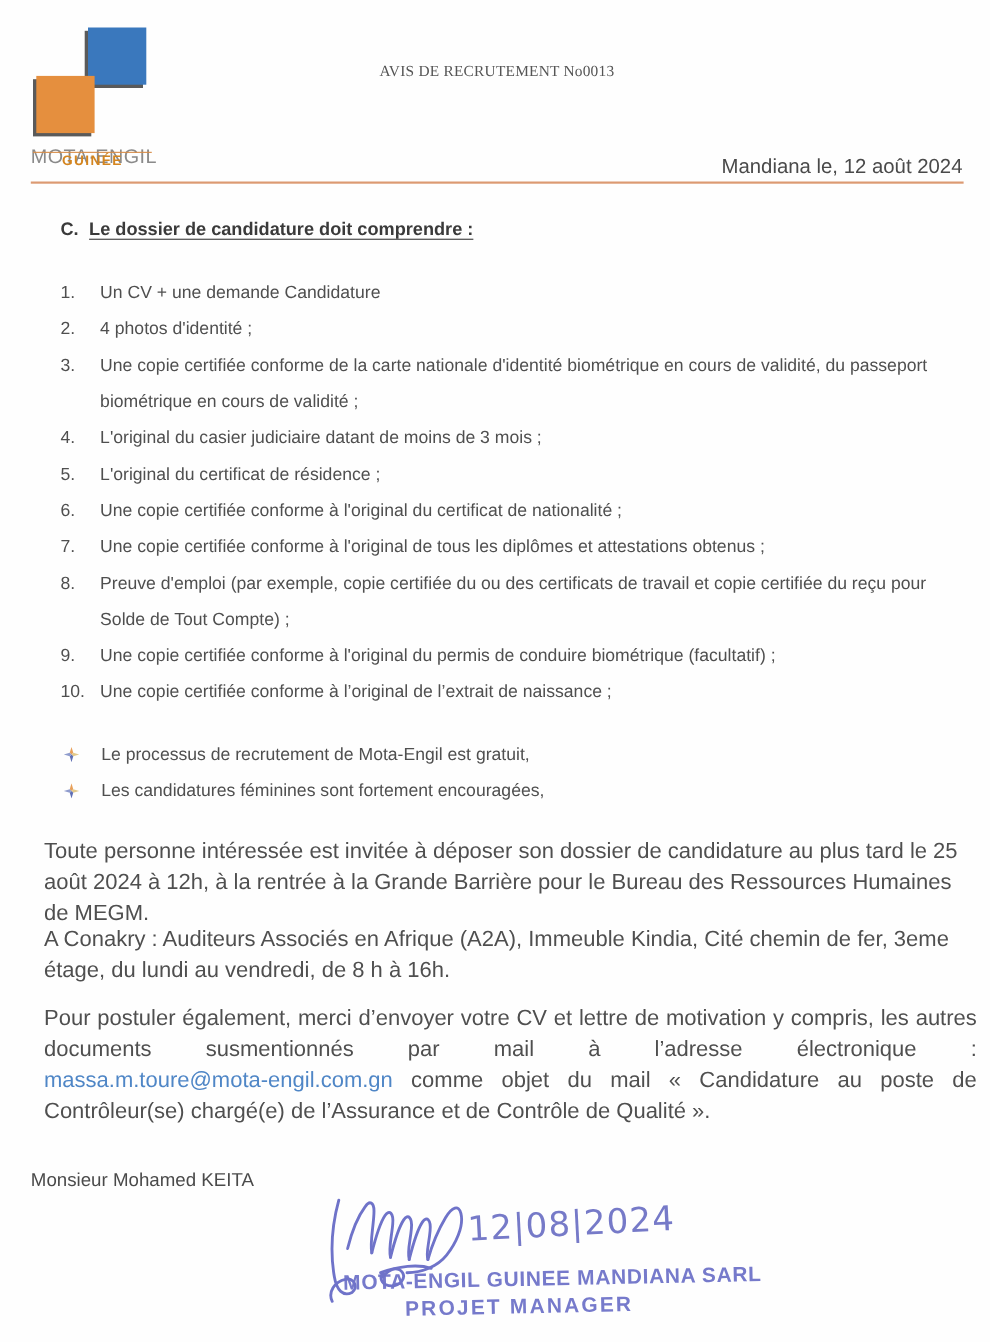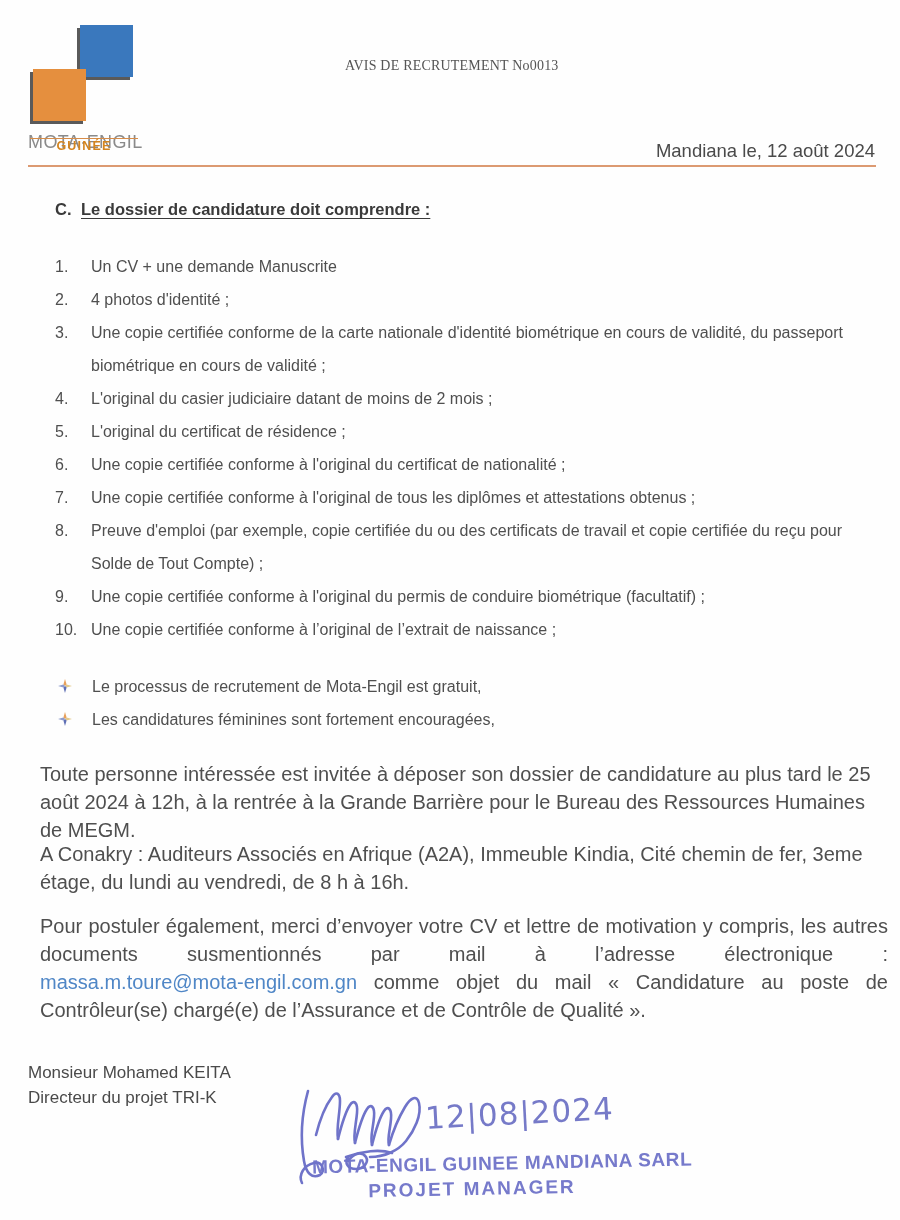--- a/index.html
+++ b/index.html
@@ -114,33 +114,33 @@
     <div class="divider"></div>
   </div>
 
   <div class="section-head">
     <span class="letter">C.</span><span class="txt">Le dossier de candidature doit comprendre :</span>
   </div>
 
   <ol class="numlist" style="list-style:none;margin:0;padding:0;">
     <li>
       <span class="num">1.</span>
-      <span class="body">Un CV + une demande Manuscrite</span>
+      <span class="body">Un CV + une demande Candidature</span>
     </li>
     <li>
       <span class="num">2.</span>
       <span class="body">4 photos d'identité ;</span>
     </li>
     <li>
       <span class="num">3.</span>
       <span class="body">Une copie certifiée conforme de la carte nationale d'identité biométrique en cours de validité, du passeport biométrique en cours de validité ;</span>
     </li>
     <li>
       <span class="num">4.</span>
-      <span class="body">L'original du casier judiciaire datant de moins de 2 mois ;</span>
+      <span class="body">L'original du casier judiciaire datant de moins de 3 mois ;</span>
     </li>
     <li>
       <span class="num">5.</span>
       <span class="body">L'original du certificat de résidence ;</span>
     </li>
     <li>
       <span class="num">6.</span>
       <span class="body">Une copie certifiée conforme à l'original du certificat de nationalité ;</span>
     </li>
     <li>
@@ -185,21 +185,20 @@
       <span>Les candidatures féminines sont fortement encouragées,</span>
     </div>
   </div>
 
   <div class="para" id="p1">Toute personne intéressée est invitée à déposer son dossier de candidature au plus tard le 25 août 2024 à 12h, à la rentrée à la Grande Barrière pour le Bureau des Ressources Humaines de MEGM.</div>
   <div class="para" id="p2">A Conakry : Auditeurs Associés en Afrique (A2A), Immeuble Kindia, Cité chemin de fer, 3eme étage, du lundi au vendredi, de 8 h à 16h.</div>
   <div class="para just" id="p3"><span>Pour postuler également, merci d’envoyer votre CV et lettre de motivation y compris, les autres documents susmentionnés par mail à l’adresse électronique : </span><span class="mail">massa.m.toure@mota-engil.com.gn</span><span> comme objet du mail « Candidature au poste de Contrôleur(se) chargé(e) de l’Assurance et de Contrôle de Qualité ».</span></div>
 
   <div class="sig-name">
     <div>Monsieur Mohamed KEITA</div>
-    <div>Directeur du projet TRI-K</div>
   </div>
 
   <div class="stamp">
     <svg class="scribble" width="200" height="110" viewBox="0 0 200 110">
       <g fill="none" stroke="#6f73c9" stroke-width="2.6" stroke-linecap="round">
         <path d="M58 8 C52 30 50 55 54 78 C56 90 62 96 70 92 C76 88 72 78 64 80 C54 82 48 92 52 100"></path>
         <path d="M66 52 C70 36 76 22 82 14 C86 8 90 10 90 18 C90 30 86 46 88 56"></path>
         <path d="M88 56 C92 40 96 28 100 22 C104 16 108 20 107 30 C106 42 103 52 105 60"></path>
         <path d="M105 60 C109 44 113 32 117 26 C121 20 125 24 124 34 C123 46 120 54 122 62"></path>
         <path d="M122 62 C126 46 130 34 134 28 C138 22 142 26 141 36 C140 48 137 56 139 62"></path>

